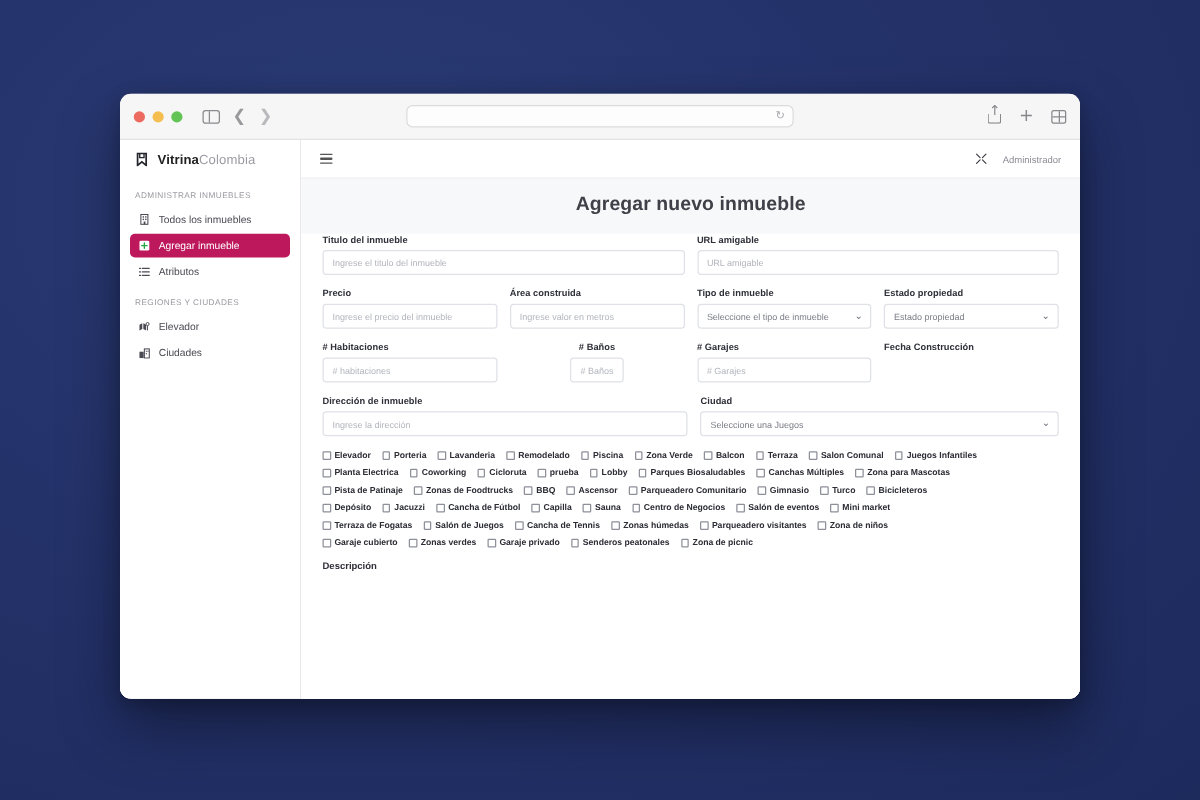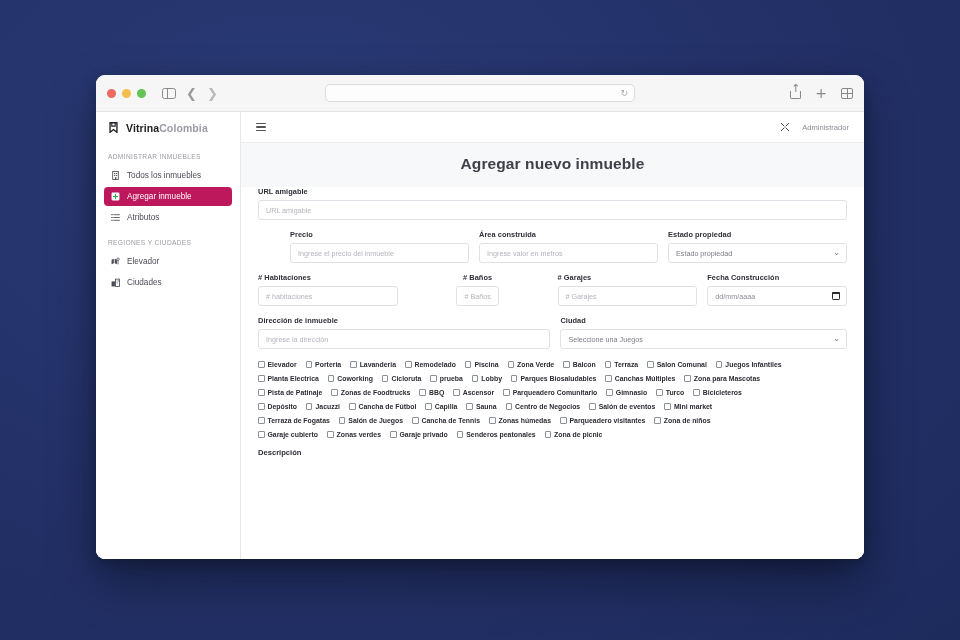--- a/index.html
+++ b/index.html
@@ -93,21 +93,21 @@
     height: 31px;
     display: flex; align-items: center; gap: 7px;
     padding: 0 12px;
     font-size: 10.5px;
   }
   .brand-ic {
     width: 11px; height: 11px; position: relative; flex: 0 0 auto;
   }
   .brand-ic svg { display: block; }
   .brand-name { color: #222; font-weight: bold; letter-spacing: .1px; }
-  .brand-name .light-part { color: #9b9ba3; font-weight: bold; }
+  .brand-name .light-part { color: #9b9ba3; font-weight: normal; }
 
   .side-section {
     font-size: 6.6px; letter-spacing: .35px; color: #9a9aa2;
     padding: 10px 12px 6px 12px; text-transform: uppercase; font-weight: normal;
   }
   .side-item {
     display: flex; align-items: center; gap: 7px;
     margin: 0 8px 2px 8px;
     padding: 5px 7px;
     border-radius: 4px;
@@ -343,33 +343,41 @@
         </div>
       </div>
 
       <div class="content">
         <div class="page-title">Agregar nuevo inmueble</div>
 
         <div class="form-card">
 
           <div class="form-row">
             <div class="fgrp" style="flex:1 1 50%;">
+              <div class="flabel">Titulo del inmueble</div>
+              <div class="finput">Ingrese el titulo del inmueble</div>
+            </div>
+            <div class="fgrp" style="flex:1 1 50%;">
               <div class="flabel">URL amigable</div>
               <div class="finput">URL amigable</div>
             </div>
           </div>
 
           <div class="form-row">
-            <div class="fgrp" style="flex:1 1 25%;margin-left:32px;">
+            <div class="fgrp" style="flex:1 1 25%;">
               <div class="flabel">Precio</div>
               <div class="finput">Ingrese el precio del inmueble</div>
             </div>
             <div class="fgrp" style="flex:1 1 25%;">
               <div class="flabel">Área construida</div>
               <div class="finput">Ingrese valor en metros</div>
+            </div>
+            <div class="fgrp" style="flex:1 1 25%;">
+              <div class="flabel">Tipo de inmueble</div>
+              <div class="finput select">Seleccione el tipo de inmueble</div>
             </div>
             <div class="fgrp" style="flex:1 1 25%;">
               <div class="flabel">Estado propiedad</div>
               <div class="finput select">Estado propiedad</div>
             </div>
           </div>
 
           <div class="form-row">
             <div class="fgrp" style="flex:1 1 25%;">
               <div class="flabel"># Habitaciones</div>
@@ -378,24 +386,20 @@
             <div class="fgrp" style="flex:1 1 25%;align-items:center;">
               <div class="flabel"># Baños</div>
               <div class="finput"># Baños</div>
             </div>
             <div class="fgrp" style="flex:1 1 25%;">
               <div class="flabel"># Garajes</div>
               <div class="finput"># Garajes</div>
             </div>
             <div class="fgrp" style="flex:1 1 25%;">
               <div class="flabel">Fecha Construcción</div>
-              <div class="finput date">
-                <span>dd/mm/aaaa</span>
-                <span class="cal-ic"></span>
-              </div>
             </div>
           </div>
 
           <div class="form-row" style="margin-bottom:12px;">
             <div class="fgrp" style="flex:1 1 34%;">
               <div class="flabel">Dirección de inmueble</div>
               <div class="finput">Ingrese la dirección</div>
             </div>
             <div class="fgrp" style="flex:1 1 33%;">
               <div class="flabel">Ciudad</div>

